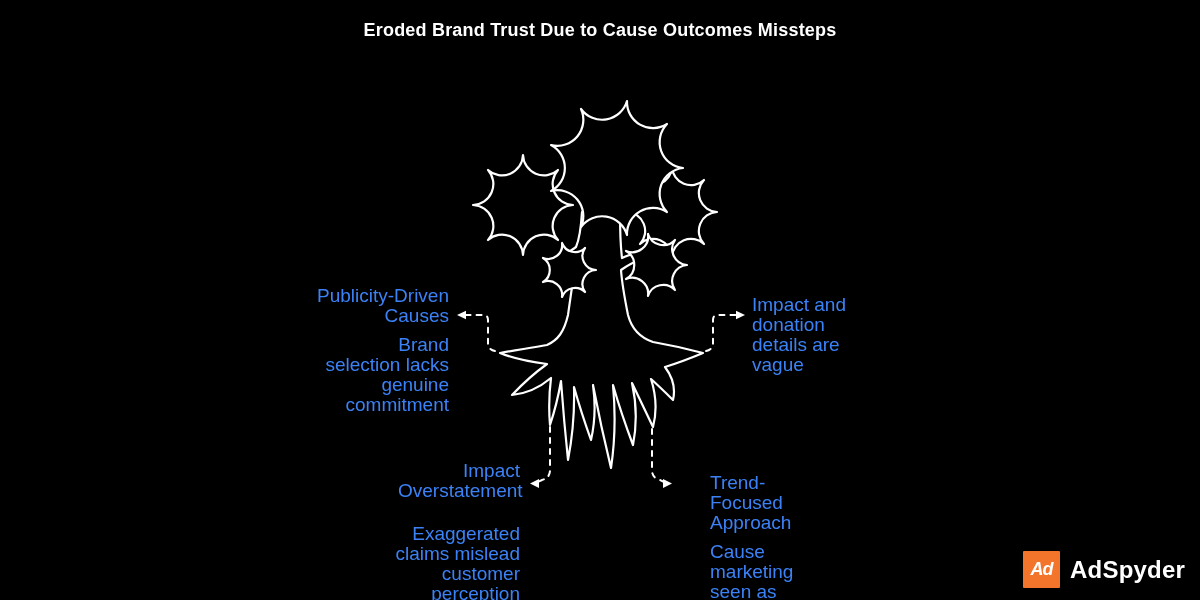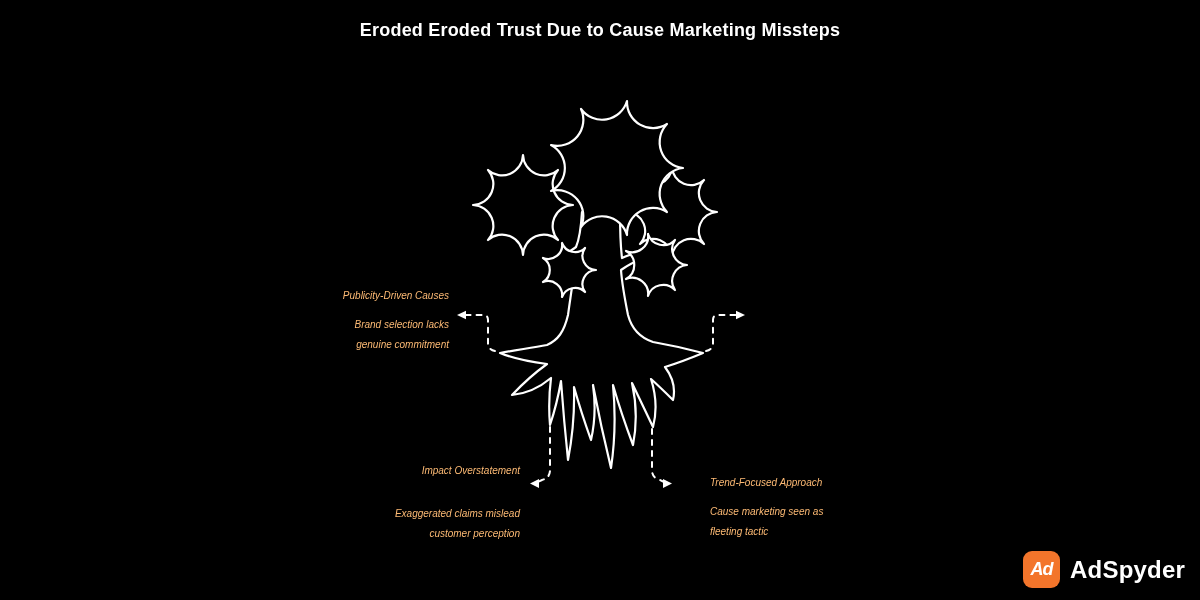--- a/index.html
+++ b/index.html
@@ -9,21 +9,21 @@
     font-family:"Liberation Sans","DejaVu Sans",sans-serif;
     position:relative;overflow:hidden;
     color:#fafafa;
   }
   .stage{position:absolute;inset:0;width:1200px;height:600px;}
   .title{
     position:absolute;top:20px;left:0;width:1200px;
     text-align:center;font-size:18px;font-weight:700;
     letter-spacing:.2px;color:#fff;
   }
-  .node{position:absolute;font-size:10px;line-height:20px;color:#fdba74;font-style:italic;}
+  .node{position:absolute;font-size:19px;line-height:20px;color:#3b82f6;}
   .node .heading{margin:0;}
   .node .body{margin:9px 0 0 0;}
   .align-right{text-align:right;}
   .align-left{text-align:left;}
   .node-tl{top:286px;right:751px;}
   .node-tl .heading{width:135px;margin-left:auto;}
   .node-tl .body{width:128px;margin-left:auto;margin-top:9px;}
   .node-tr{top:286px;left:752px;}
   .node-tr .heading{width:95px;}
   .node-tr .body{width:130px;}
@@ -32,36 +32,36 @@
   .node-bl .body{width:128px;margin-left:auto;margin-top:23px;}
   .node-br{top:473px;left:682px;margin-left:28px;}
   .node-br .heading{width:118px;}
   .node-br .body{width:128px;}
   svg.tree{position:absolute;top:0;left:0;}
   .logo{
     position:absolute;right:15px;bottom:12px;
     display:flex;align-items:center;gap:10px;cursor:pointer;
   }
   .logo-badge{
-    width:37px;height:37px;border-radius:9px;
+    width:37px;height:37px;border-radius:1px;
     background:#F3752B;
     display:flex;align-items:center;justify-content:center;
     color:#fff;font-weight:700;font-size:18px;font-style:italic;
     letter-spacing:-1px;
   }
   .logo-word{
     color:#fff;font-weight:700;font-size:24px;letter-spacing:.2px;
   }
 </style>
 </head>
 <body>
 
 <div class="stage">
 
-  <div class="title">Eroded Eroded Trust Due to Cause Marketing Missteps</div>
+  <div class="title">Eroded Brand Trust Due to Cause Outcomes Missteps</div>
 
   <svg class="tree" width="1200" height="600" viewBox="0 0 1200 600">
     <g stroke="#fff" stroke-width="2.2" fill="#000" stroke-linejoin="round" stroke-linecap="round">
 
       <path d="
         M582,212
         C581,228 579,240 576,247
         C569,252 562,256 556,262
         L560,268
         C566,263 572,259 576,257
@@ -130,20 +130,21 @@
       <polygon points="672,483.5 663,479 663,488"></polygon>
     </g>
   </svg>
 
   <div class="node node-tl align-right">
     <div class="heading">Publicity-Driven Causes</div>
     <div class="body">Brand selection lacks genuine commitment</div>
   </div>
 
   <div class="node node-tr align-left">
+    <div class="body">Impact and donation details are vague</div>
   </div>
 
   <div class="node node-bl align-right">
     <div class="heading">Impact Overstatement</div>
     <div class="body">Exaggerated claims mislead customer perception</div>
   </div>
 
   <div class="node node-br align-left">
     <div class="heading">Trend-Focused Approach</div>
     <div class="body">Cause marketing seen as fleeting tactic</div>

